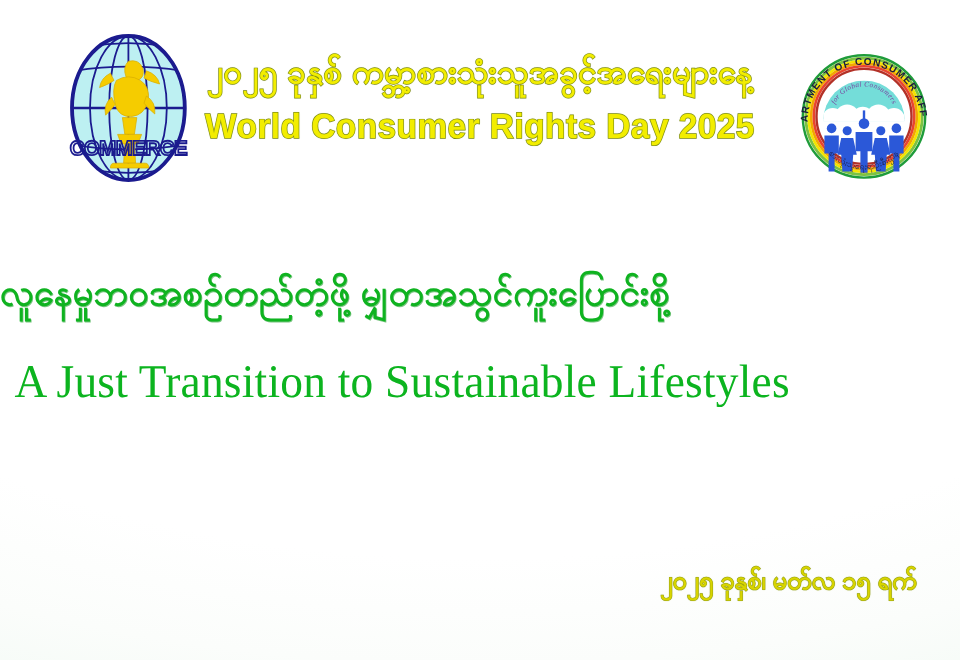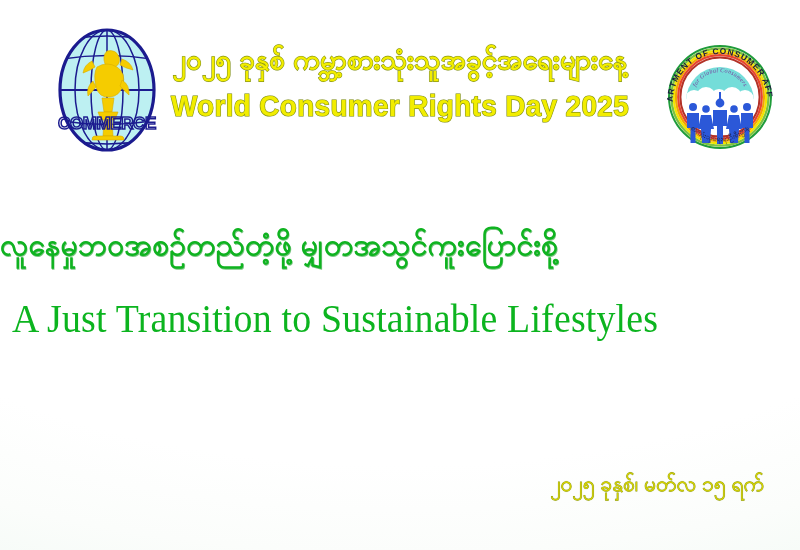--- a/index.html
+++ b/index.html
@@ -115,21 +115,21 @@
     white-space: nowrap;
     transform: scaleX(0.97);
   }
 
   
   .date-line {
     position: absolute;
     right: 36px;
     top: 470px;
     font-size: 21px;
-    font-weight: normal;
+    font-weight: bold;
     color: #d8d400;
     -webkit-text-stroke: 0.8px #8d9a14;
     paint-order: stroke fill;
     text-shadow: 0 0 1px #97a418;
     white-space: nowrap;
     text-align: right;
   }
 </style>
 </head>
 <body>

